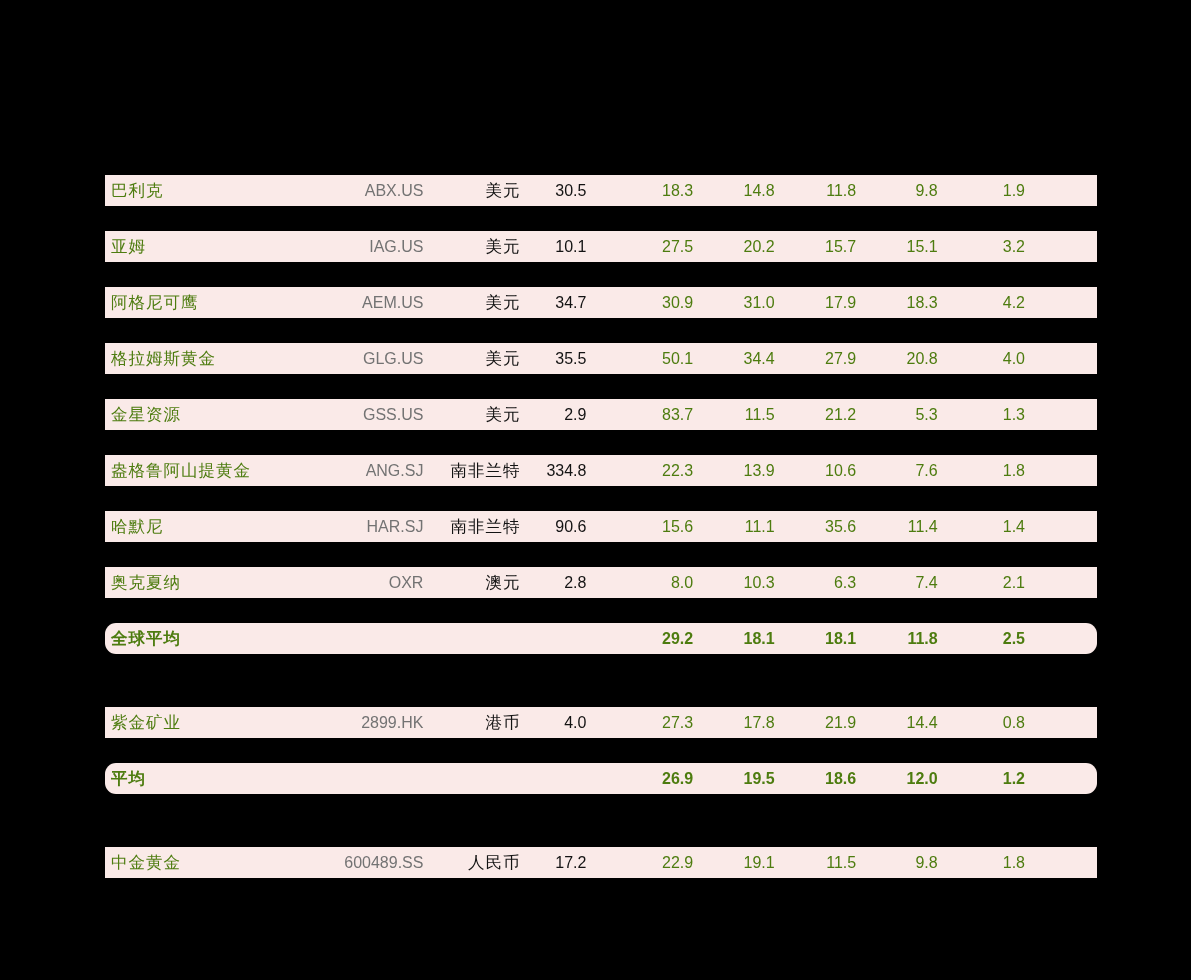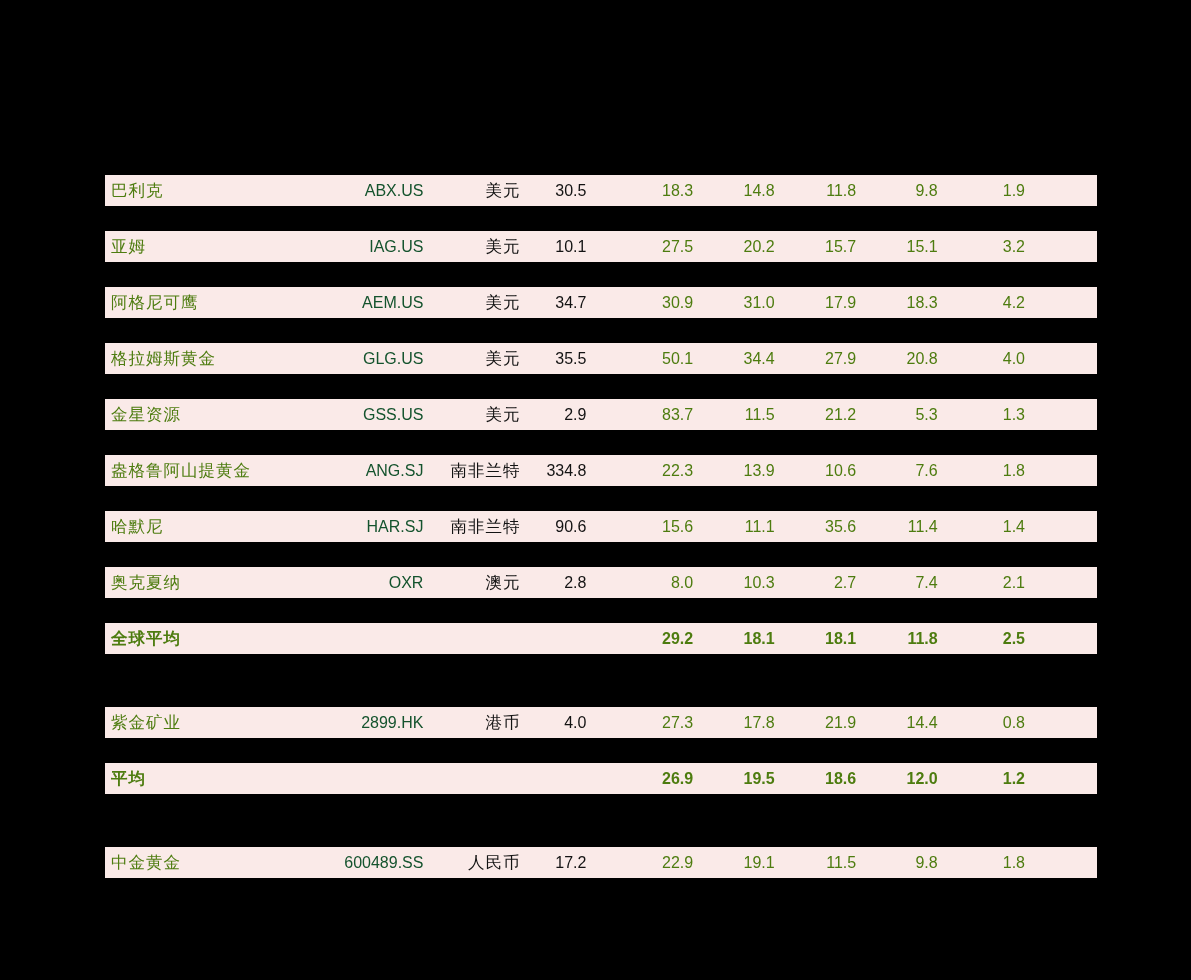--- a/index.html
+++ b/index.html
@@ -25,38 +25,39 @@
   .row {
     height: 31px;
     margin-bottom: 25px;
     background: #faeae8;
     display: flex;
     align-items: center;
     box-sizing: border-box;
   }
   .row.spacer-after {
     margin-bottom: 53px;
+    border-radius: 11px;
   }
 
   .c-name {
     width: 230px;
     padding-left: 6px;
     text-align: left;
     font-family: "DejaVu Serif", "Liberation Serif", serif;
     font-size: 16.5px;
     color: #4d7c0f;
     letter-spacing: 1px;
     white-space: nowrap;
   }
   .c-ticker {
     width: 92px;
     text-align: right;
     font-family: "Liberation Sans", sans-serif;
     font-size: 16px;
-    color: #14532d;
+    color: #737373;
     white-space: nowrap;
   }
   .c-currency {
     width: 100px;
     text-align: right;
     font-family: "DejaVu Serif", "Liberation Serif", serif;
     font-size: 16.5px;
     color: #131313;
     letter-spacing: 1px;
     white-space: nowrap;
@@ -171,21 +172,21 @@
       <span class="c-num">11.4</span>
       <span class="c-num last">1.4</span>
     </div>
     <div class="row">
       <span class="c-name">奥克夏纳</span>
       <span class="c-ticker">OXR</span>
       <span class="c-currency">澳元</span>
       <span class="c-price">2.8</span>
       <span class="c-num wide">8.0</span>
       <span class="c-num">10.3</span>
-      <span class="c-num">2.7</span>
+      <span class="c-num">6.3</span>
       <span class="c-num">7.4</span>
       <span class="c-num last">2.1</span>
     </div>
     <div class="row total spacer-after">
       <span class="c-name">全球平均</span>
       <span class="c-ticker"></span>
       <span class="c-currency"></span>
       <span class="c-price"></span>
       <span class="c-num wide">29.2</span>
       <span class="c-num">18.1</span>

